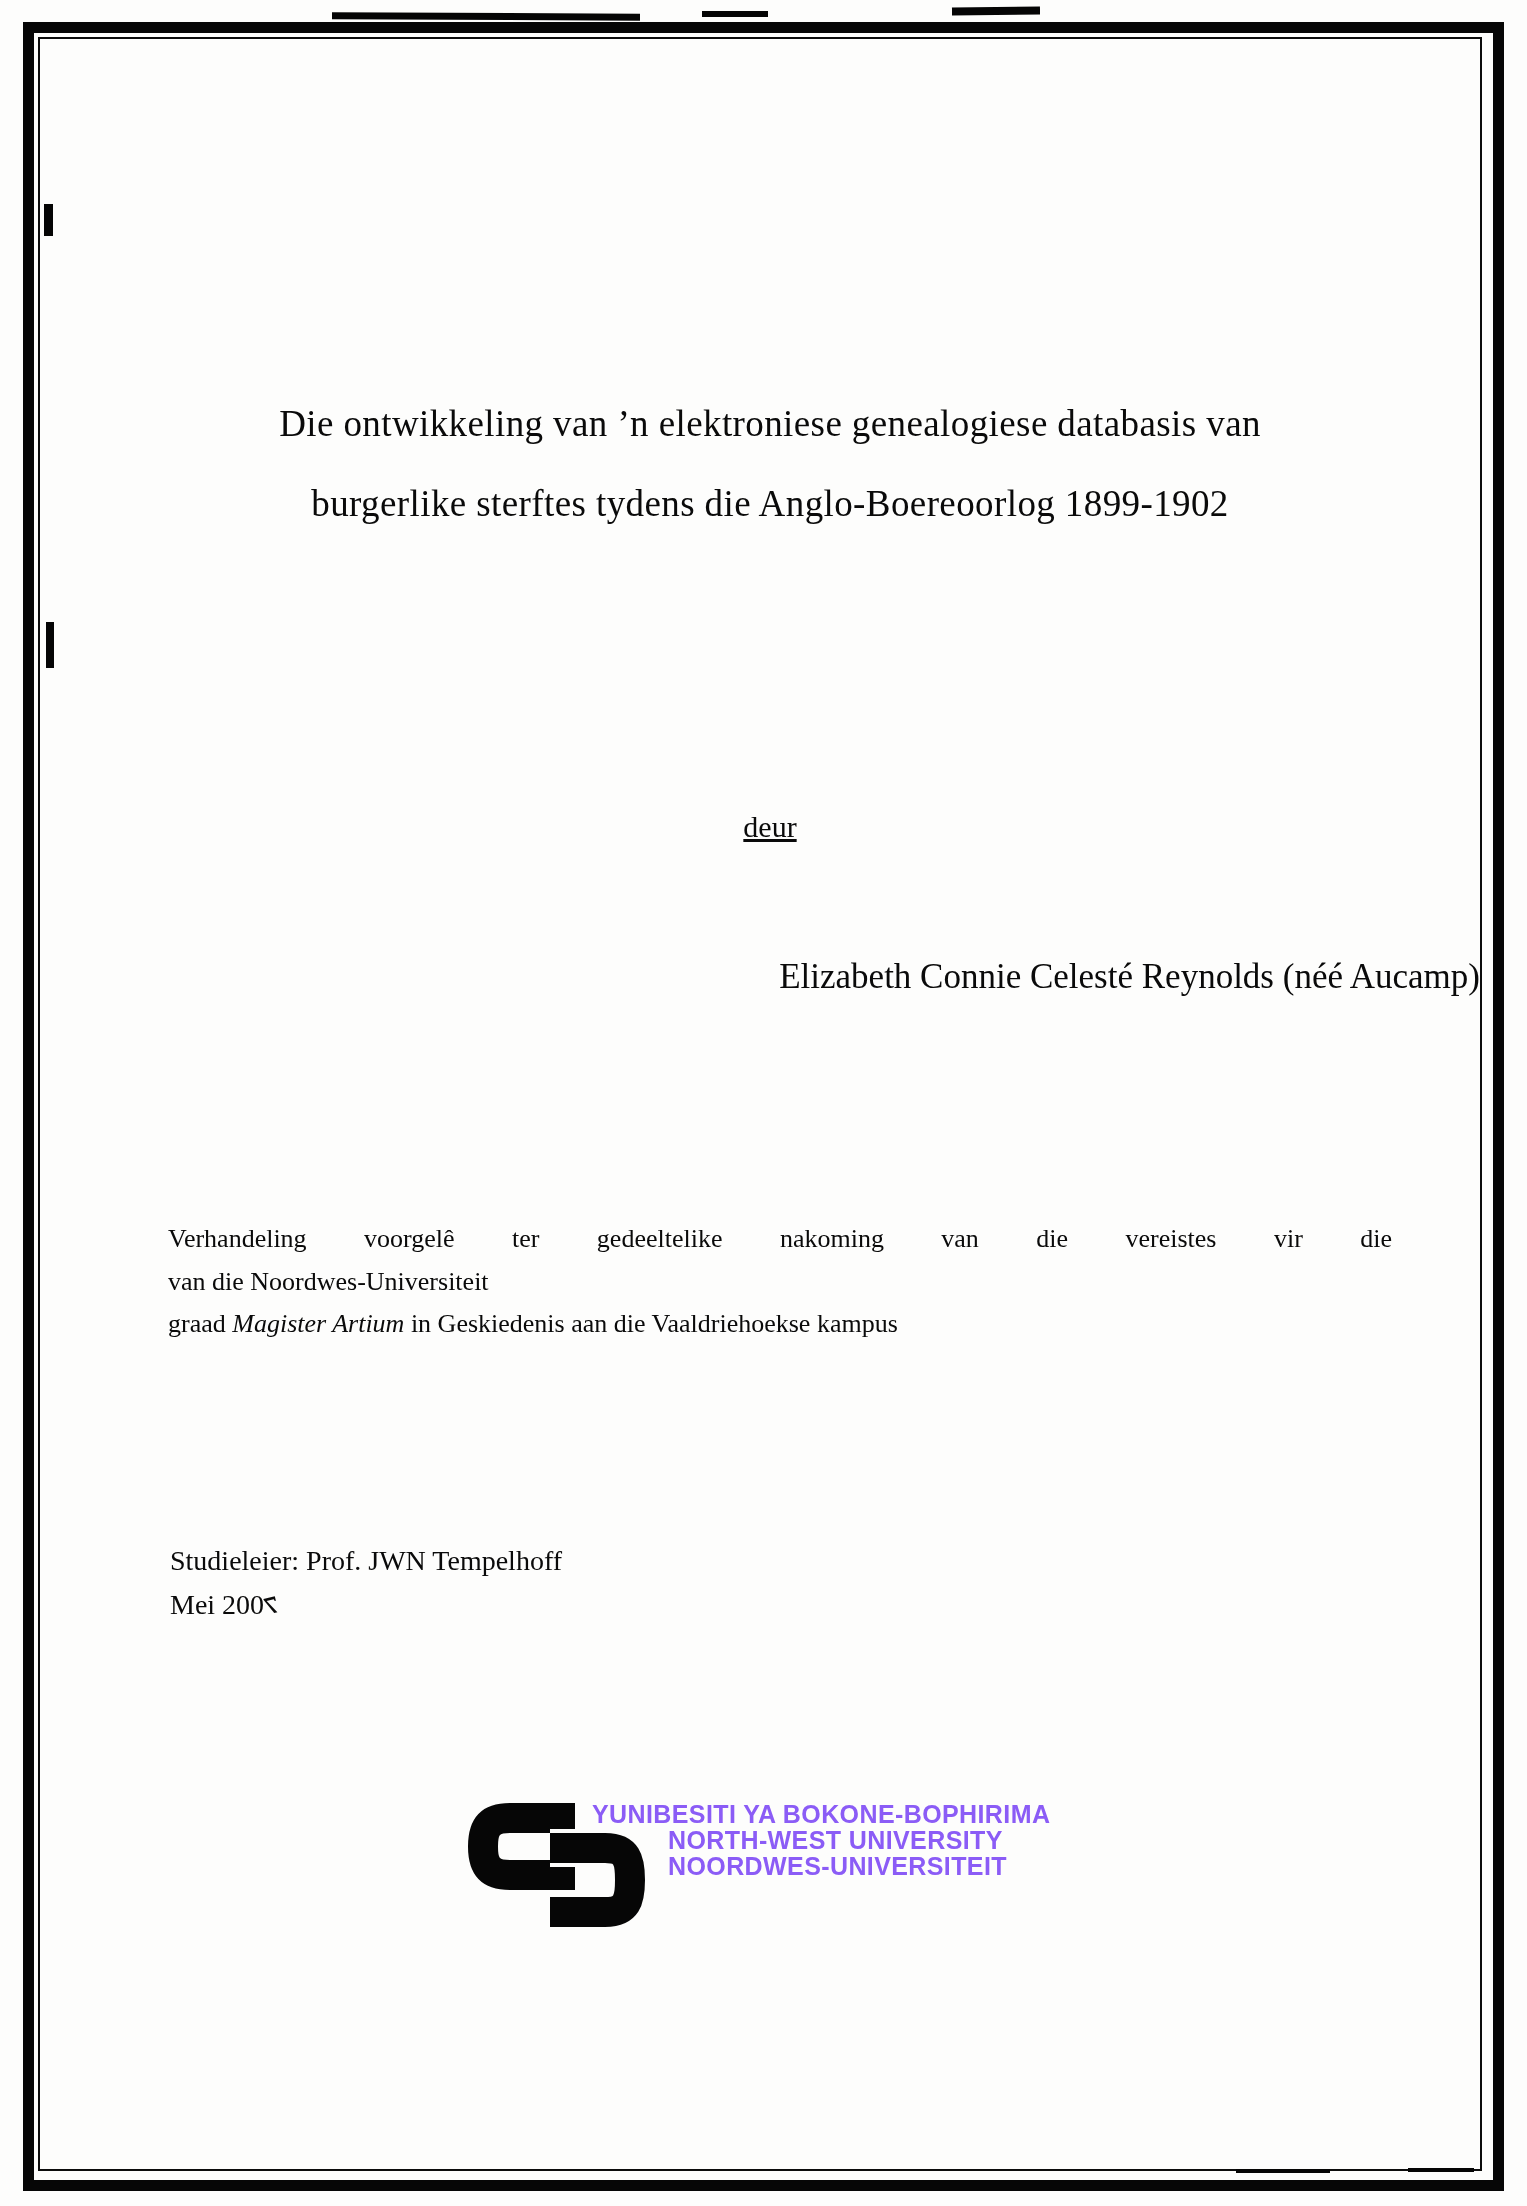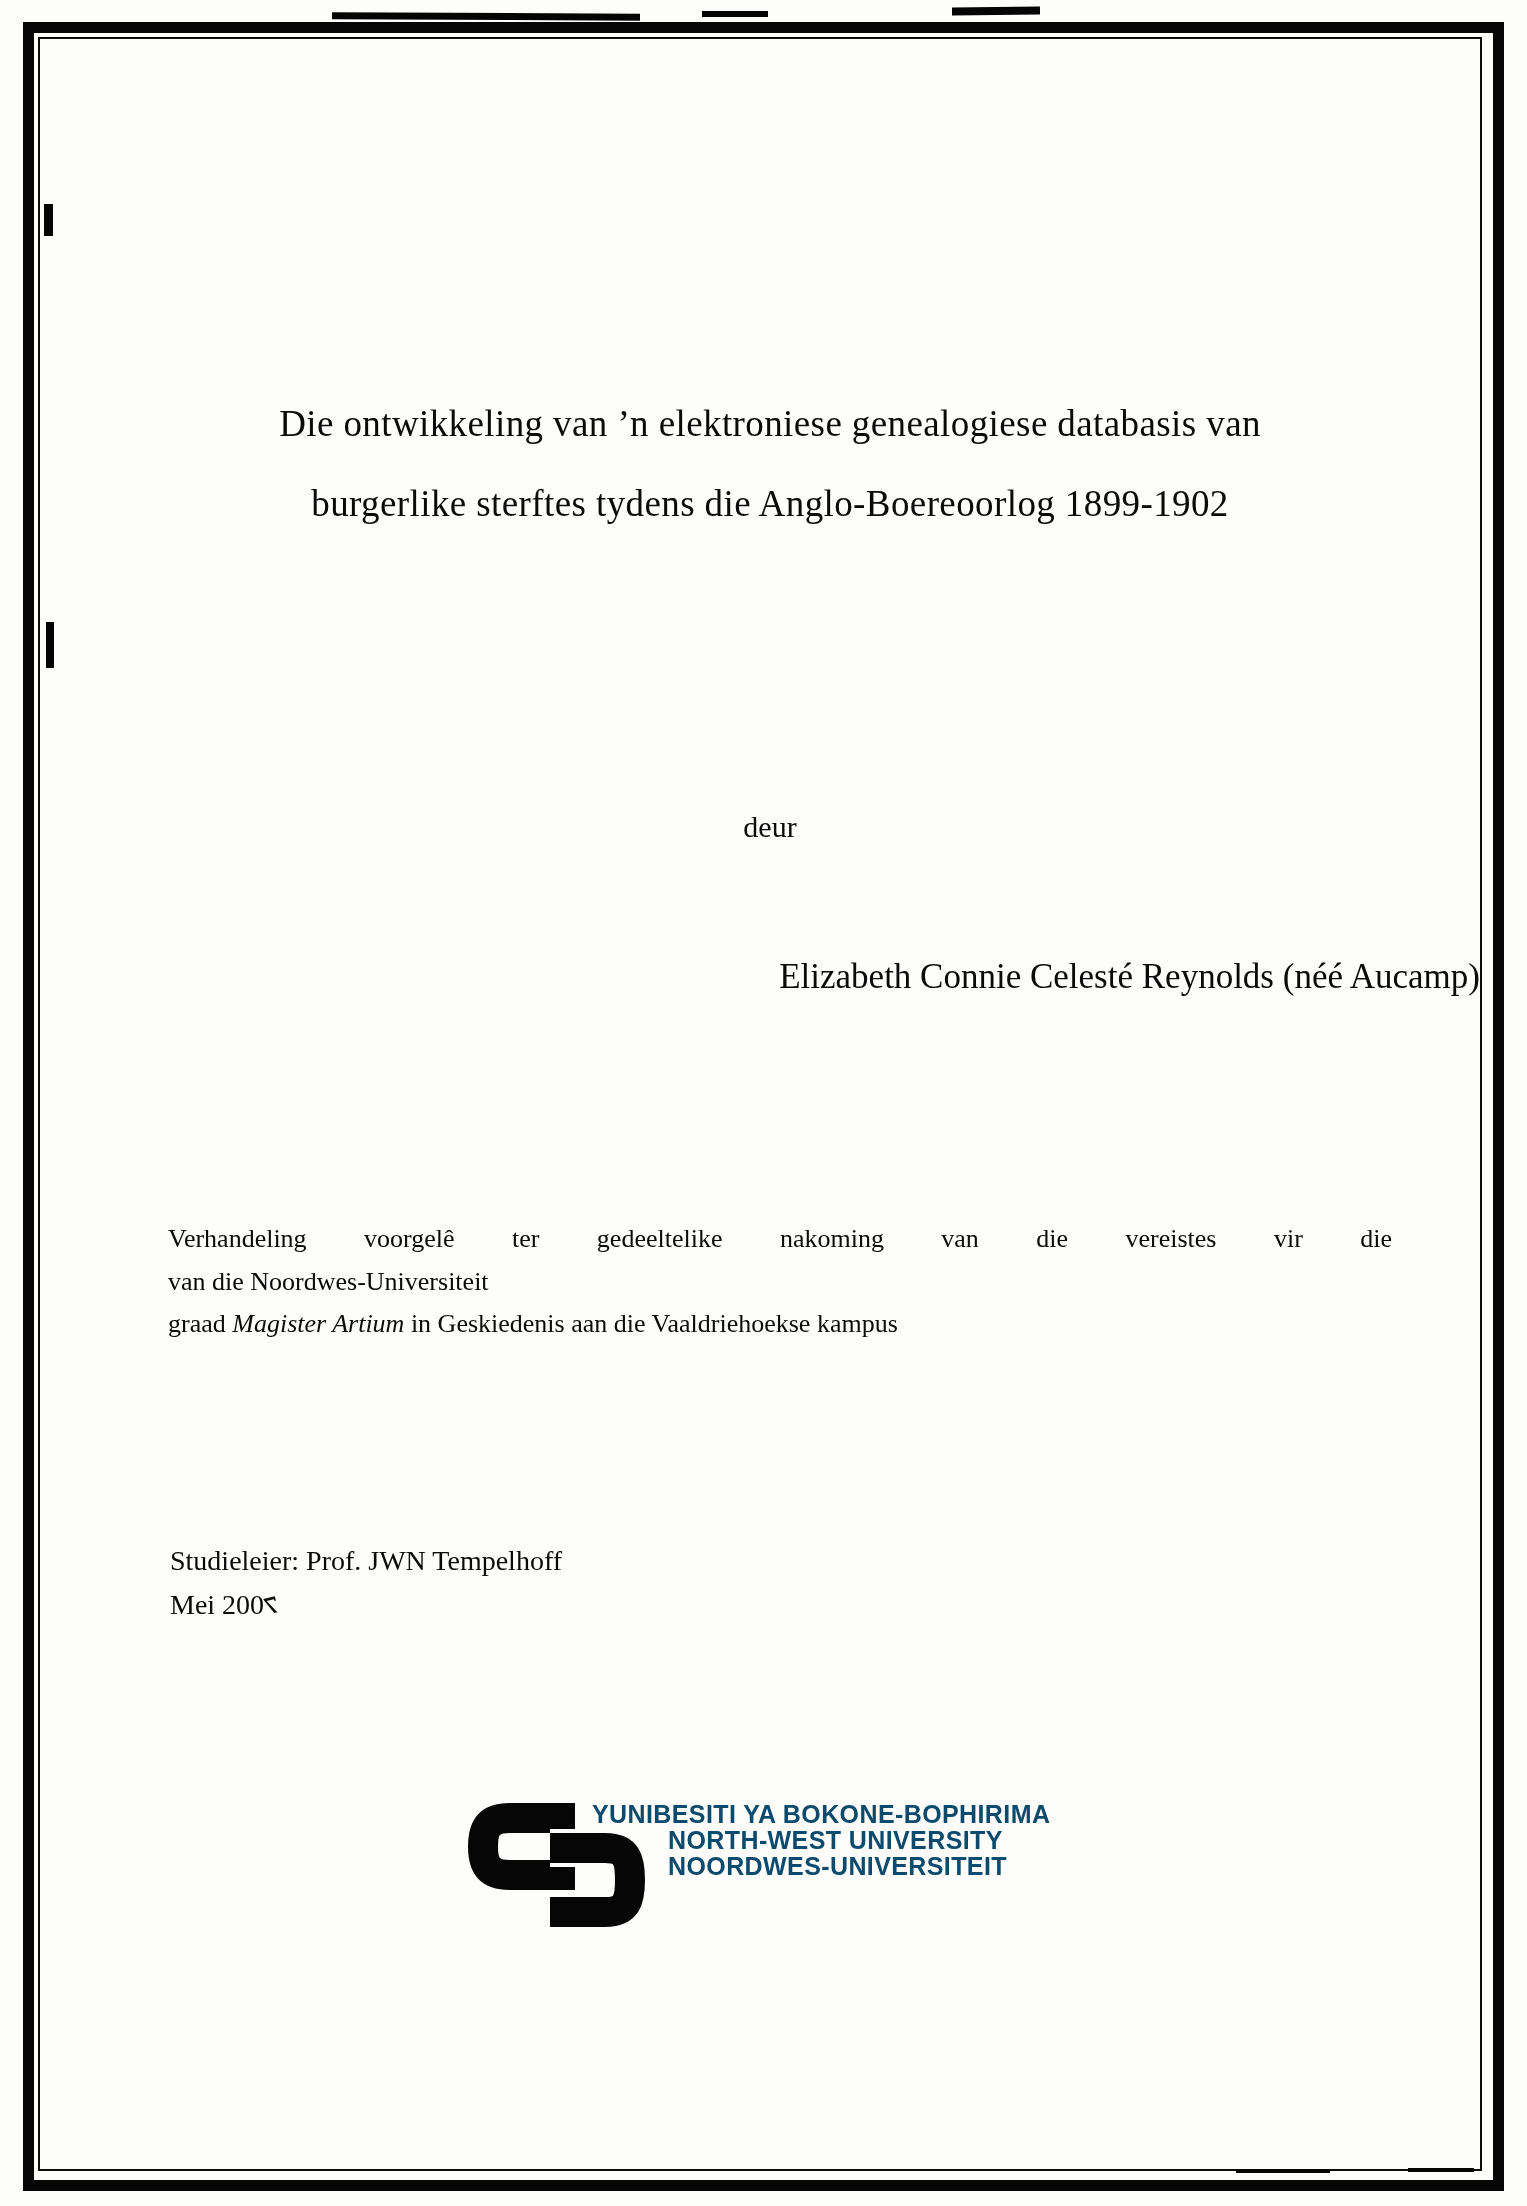--- a/index.html
+++ b/index.html
@@ -35,21 +35,21 @@
   .title-line{
     left:60px;width:1420px;text-align:center;
     font-size:37px;line-height:50px;height:50px;
     letter-spacing:.4px;
   }
   .title-1{top:399px;}
   .title-2{top:479px;}
 
   .byline{
     left:60px;width:1420px;text-align:center;
-    top:805px;font-size:30px;line-height:44px;height:44px;
+    top:805px;font-size:30px;line-height:44px;height:44px;text-decoration:underline;
   }
   .author{
     left:60px;width:1420px;text-align:right;
     top:952px;font-size:35px;line-height:50px;height:50px;
   }
 
   .statement{
     position:absolute;left:168px;top:1218px;width:1224px;
     font-size:26px;line-height:42.5px;
   }
@@ -67,21 +67,21 @@
     transform:scaleX(-1) rotate(14deg) scaleY(.88);
     transform-origin:55% 60%;
   }
 
   .logo{position:absolute;left:468px;top:1797px;width:620px;height:140px;}
   .logo-mark{position:absolute;left:0;top:6px;}
   .logo-text{
     position:absolute;white-space:nowrap;
     font-family:"Liberation Sans","DejaVu Sans",sans-serif;
     font-weight:700;font-size:25px;line-height:26px;height:26px;
-    letter-spacing:.4px;color:#0c4a6e;
+    letter-spacing:.4px;color:#8b5cf6;
   }
   .lt1{left:124px;top:4px;}
   .lt2{left:200px;top:30px;}
   .lt3{left:200px;top:56px;}
 </style>
 </head>
 <body>
 
 <div class="page">
 

